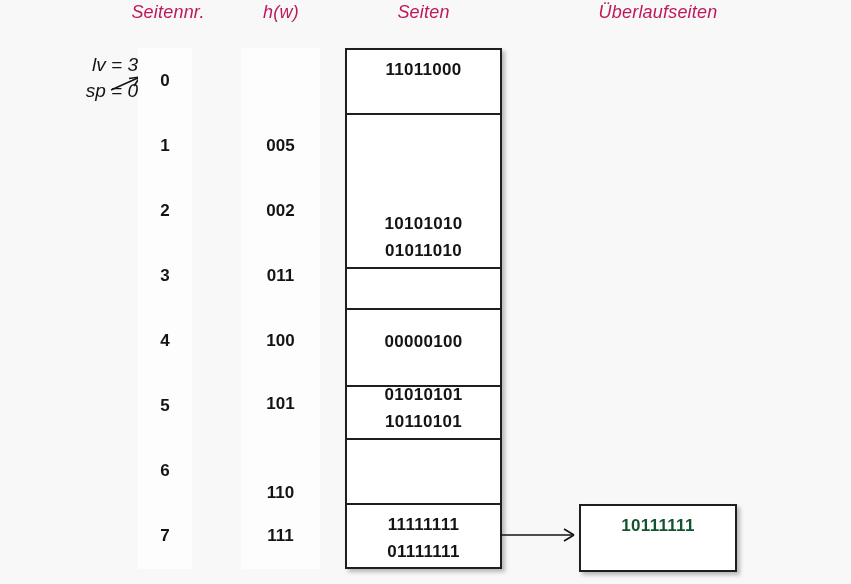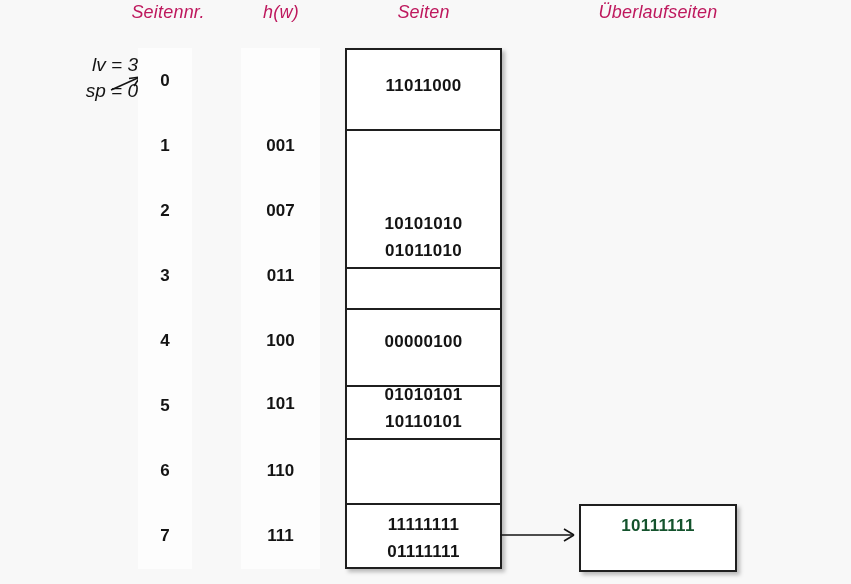--- a/index.html
+++ b/index.html
@@ -178,31 +178,31 @@
       <div class="band-cell" style="top: 0px;">0</div>
       <div class="band-cell" style="top: 65px;">1</div>
       <div class="band-cell" style="top: 130px;">2</div>
       <div class="band-cell" style="top: 195px;">3</div>
       <div class="band-cell" style="top: 260px;">4</div>
       <div class="band-cell" style="top: 325px;">5</div>
       <div class="band-cell" style="top: 390px;">6</div>
       <div class="band-cell" style="top: 455px;">7</div>
     </div>
   <div class="col-band" id="band-hw">
-      <div class="band-cell" style="top: 65px;">001</div>
-      <div class="band-cell" style="top: 130px;">007</div>
+      <div class="band-cell" style="top: 65px;">005</div>
+      <div class="band-cell" style="top: 130px;">002</div>
       <div class="band-cell" style="top: 195px;">011</div>
       <div class="band-cell" style="top: 260px;">100</div>
       <div class="band-cell" style="top: 323px; text-align: right;">101</div>
-      <div class="band-cell" style="top: 390px;">110</div>
+      <div class="band-cell" style="top: 412px;">110</div>
       <div class="band-cell" style="top: 455px;">111</div>
     </div>
 
   <div id="pages-table">
-      <div class="page-cell" style="top: 16px;">
+      <div class="page-cell" style="top: 0px;">
         <div class="rec">11011000</div>
       </div>
       <div class="page-cell" style="top: 130px; margin-top: 24px;">
         <div class="rec">10101010</div>
         <div class="rec">01011010</div>
       </div>
       <div class="page-cell" style="top: 195px;"></div>
       <div class="page-cell" style="top: 272px;">
         <div class="rec">00000100</div>
       </div>

